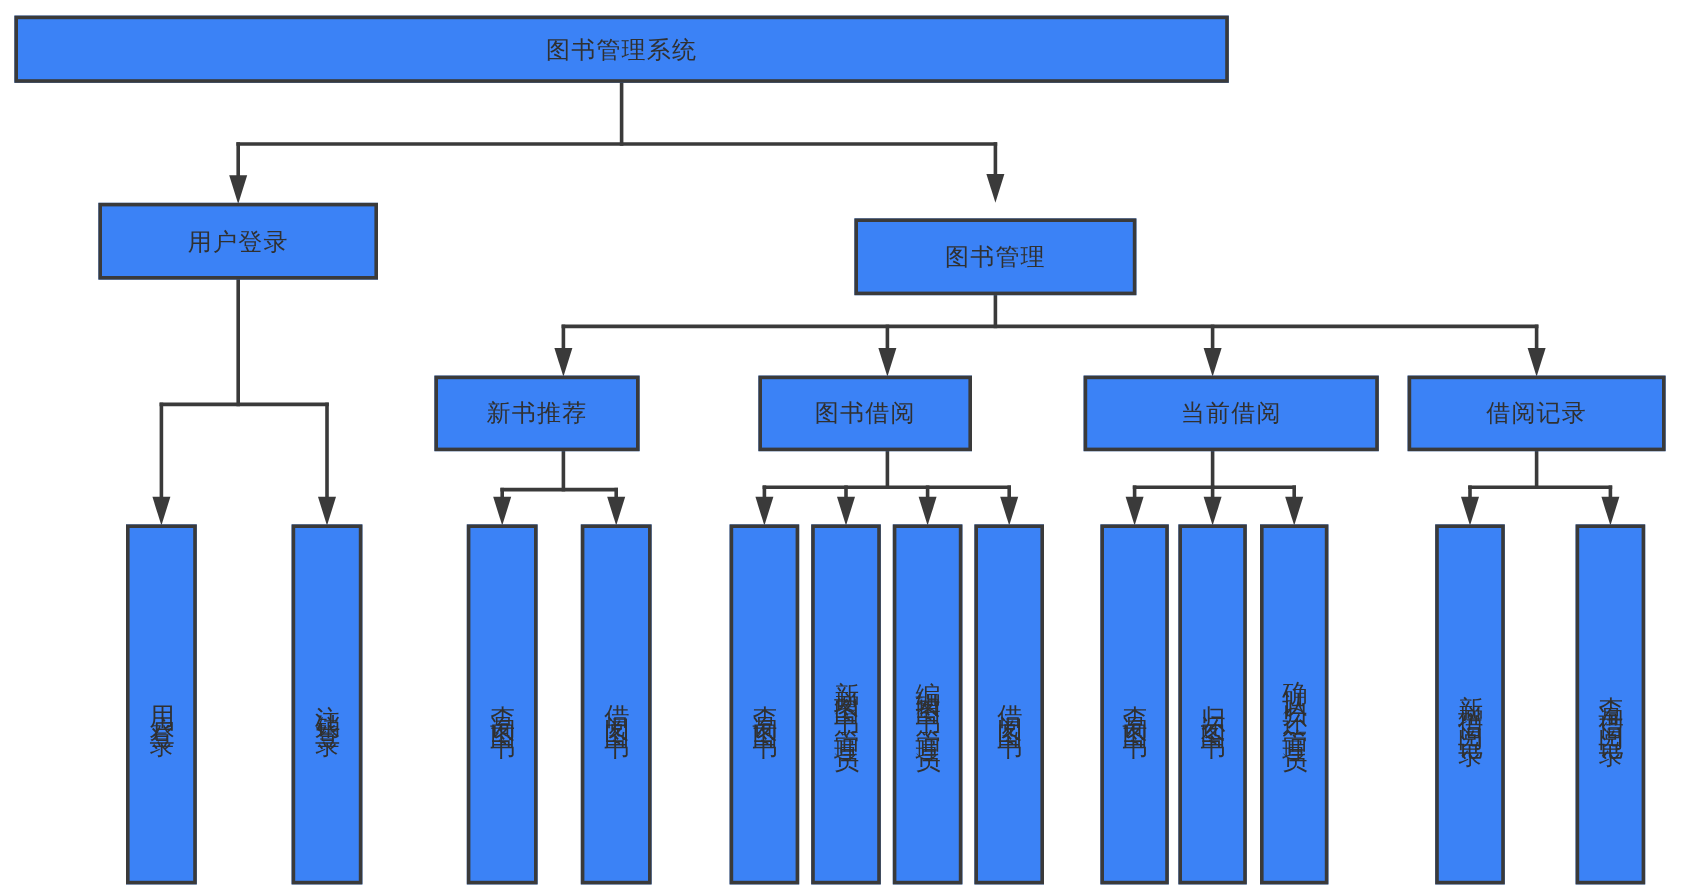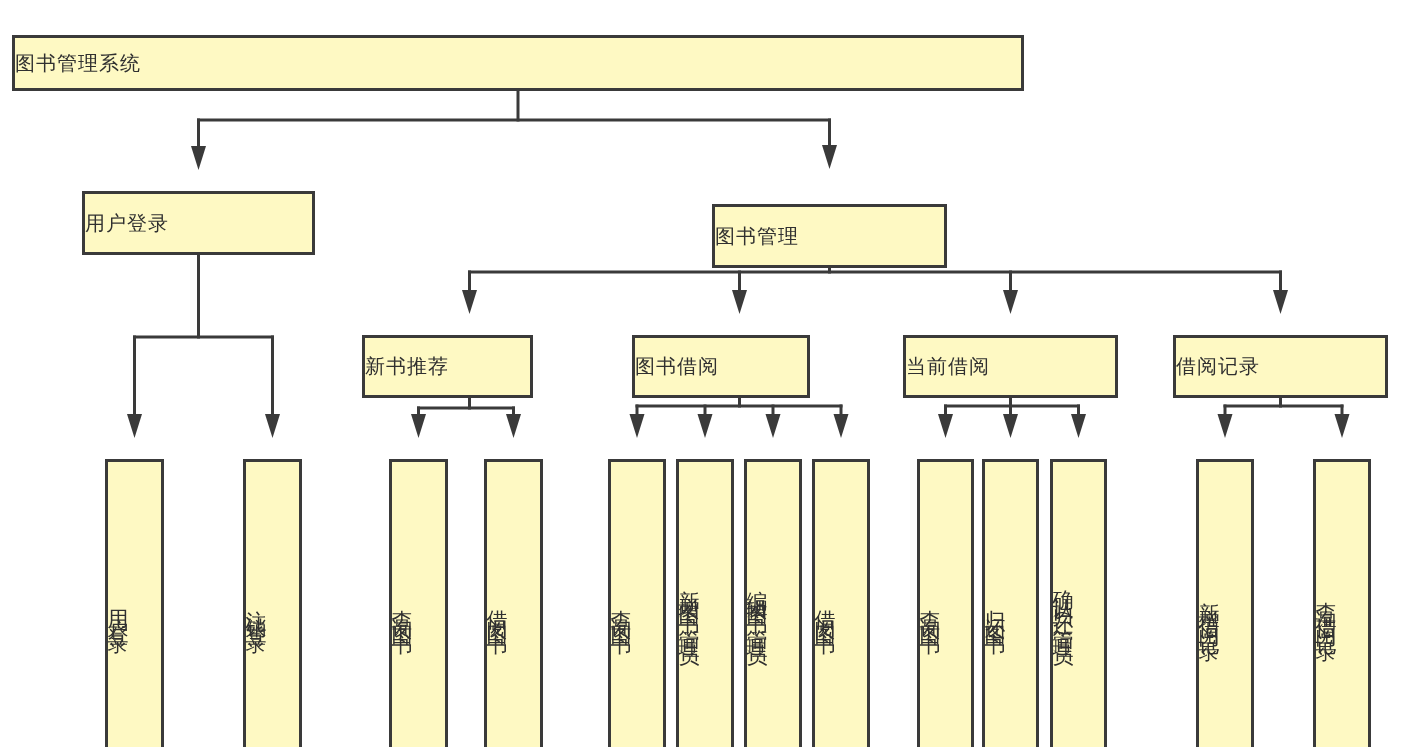--- a/index.html
+++ b/index.html
@@ -17,27 +17,26 @@
   }
   #connector-layer {
     position: absolute;
     left: 0;
     top: 0;
     z-index: 1;
   }
   .node {
     position: absolute;
     box-sizing: border-box;
-    background: #fef9c3;
+    background: #3b82f6;
     border: 3px solid #3a3a3a;
     display: flex;
     align-items: center;
-    justify-content: flex-start;
+    justify-content: center;
     z-index: 2;
-    margin-top: 22px;
   }
   .node .label {
     color: #303030;
     white-space: nowrap;
   }
   .node.horizontal .label {
     font-size: 20px;
     letter-spacing: 1px;
   }
   .node.vertical .label {
@@ -123,21 +122,21 @@
     </div>
     <div class="node horizontal" style="left: 712px; top: 182px; width: 235px; height: 64px; border-color: rgb(58, 58, 58);">
       <span class="label" style="color: rgb(48, 48, 48);">图书管理</span>
     </div>
     <div class="node horizontal" style="left: 362px; top: 313px; width: 171px; height: 63px; border-color: rgb(58, 58, 58);">
       <span class="label" style="color: rgb(48, 48, 48);">新书推荐</span>
     </div>
     <div class="node horizontal" style="left: 632px; top: 313px; width: 178px; height: 63px; border-color: rgb(58, 58, 58);">
       <span class="label" style="color: rgb(48, 48, 48);">图书借阅</span>
     </div>
-    <div class="node horizontal" style="left: 903px; top: 313px; width: 215px; height: 63px; border-color: rgb(58, 58, 58);">
+    <div class="node horizontal" style="left: 903px; top: 313px; width: 246px; height: 63px; border-color: rgb(58, 58, 58);">
       <span class="label" style="color: rgb(48, 48, 48);">当前借阅</span>
     </div>
     <div class="node horizontal" style="left: 1173px; top: 313px; width: 215px; height: 63px; border-color: rgb(58, 58, 58);">
       <span class="label" style="color: rgb(48, 48, 48);">借阅记录</span>
     </div>
     <div class="node vertical" style="left: 105px; top: 437px; width: 59px; height: 300px; border-color: rgb(58, 58, 58);">
       <span class="label" style="color: rgb(48, 48, 48);">用户登录</span>
     </div>
     <div class="node vertical" style="left: 243px; top: 437px; width: 59px; height: 300px; border-color: rgb(58, 58, 58);">
       <span class="label" style="color: rgb(48, 48, 48);">注销登录</span>

